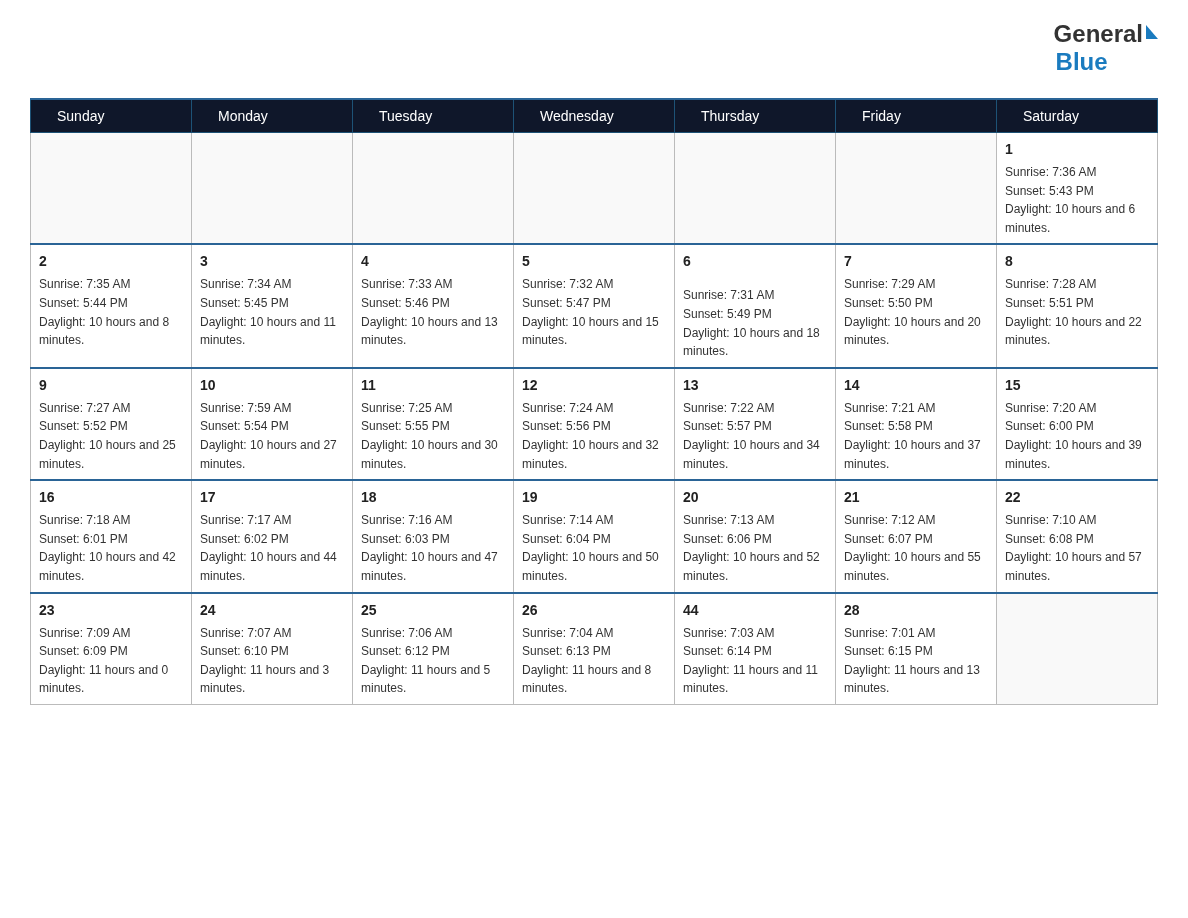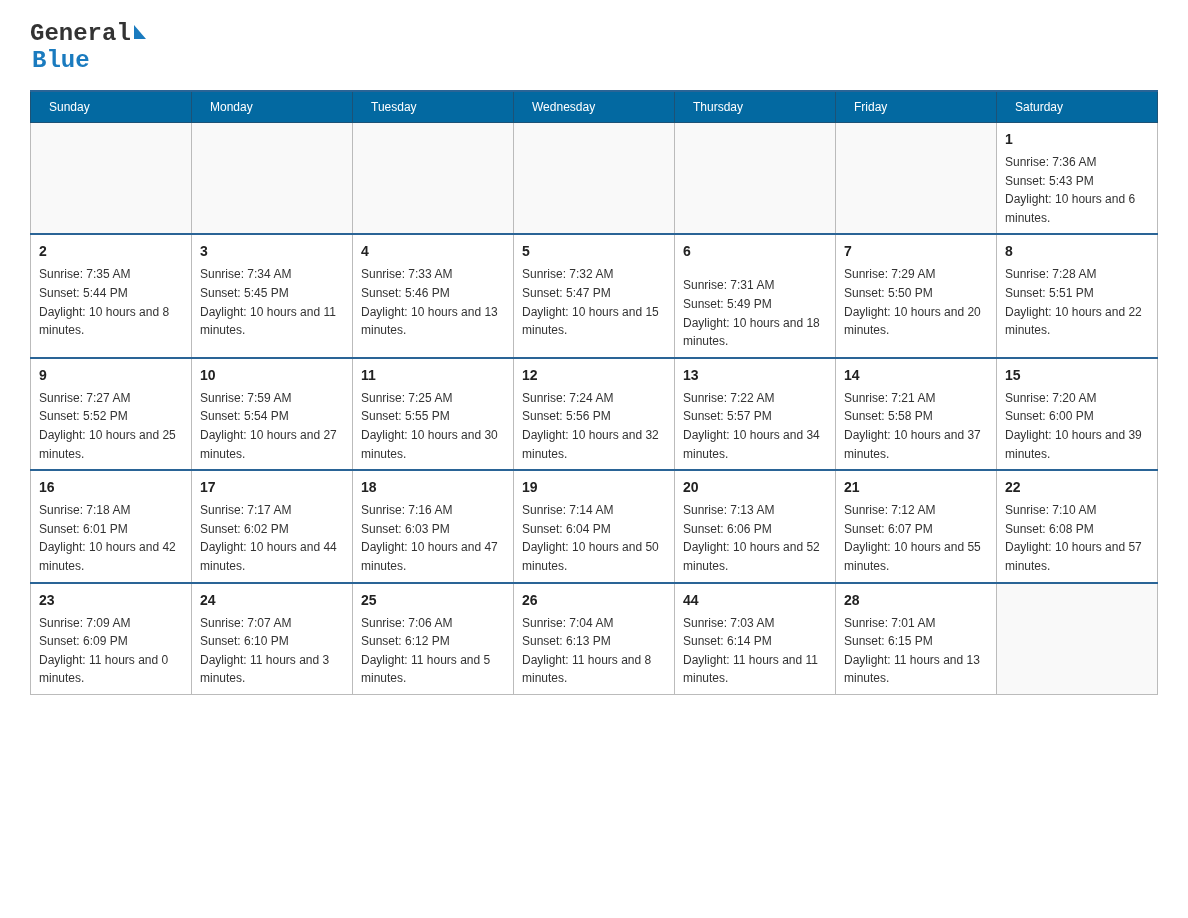--- a/index.html
+++ b/index.html
@@ -4,24 +4,23 @@
   <style>
     * { box-sizing: border-box; margin: 0; padding: 0; }
     body {
       font-family: Arial, sans-serif;
       background: #fff;
       padding: 20px 30px;
       color: #222;
     }
     .header {
       display: flex;
-      justify-content: space-between;
+      justify-content: flex-end;
       align-items: flex-start;
-      margin-bottom: 16px;
-      font-family: Liberation Mono, monospace;
+      margin-bottom: 22px;
     }
     .logo {
       display: flex;
       flex-direction: column;
       align-items: flex-start;
     }
     .title-block {
       text-align: right;
     }
     .title-block h1 {
@@ -35,25 +34,25 @@
       font-weight: normal;
       color: #444;
       margin-top: 4px;
     }
     .calendar {
       width: 100%;
       border-collapse: collapse;
       border: 1px solid #999;
     }
     .calendar th {
-      background-color: #0369a1;
+      background-color: #0f172a;
       color: #fff;
-      font-size: 12px;
+      font-size: 14px;
       font-weight: normal;
-      padding: 8px 18px;
+      padding: 8px 26px;
       text-align: left;
       border: 1px solid #1d5276;
     }
     .calendar td {
       vertical-align: top;
       padding: 6px 8px;
       border: 1px solid #bbb;
       width: 14.28%;
       min-height: 100px;
       font-size: 12.5px;

